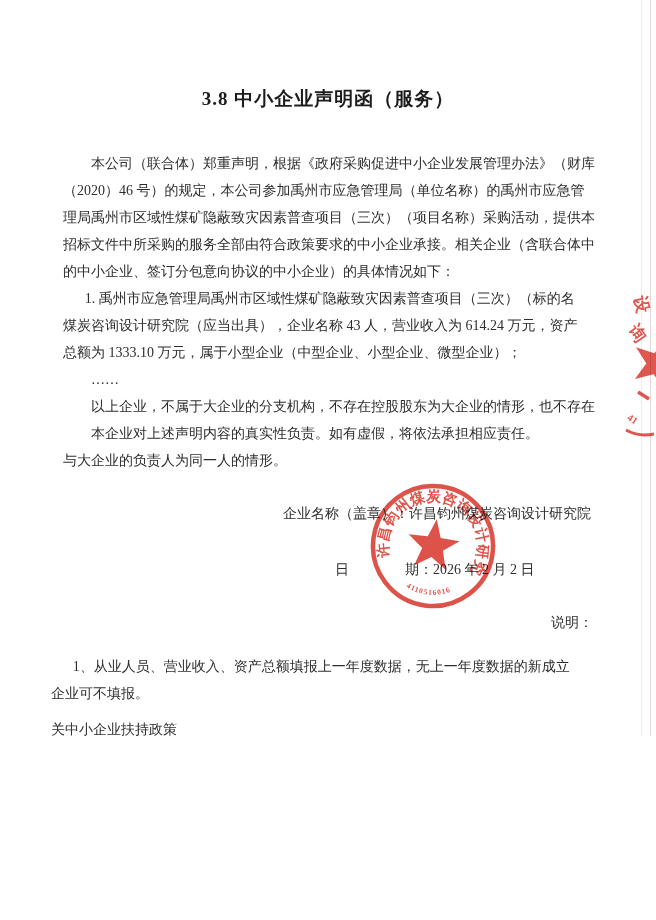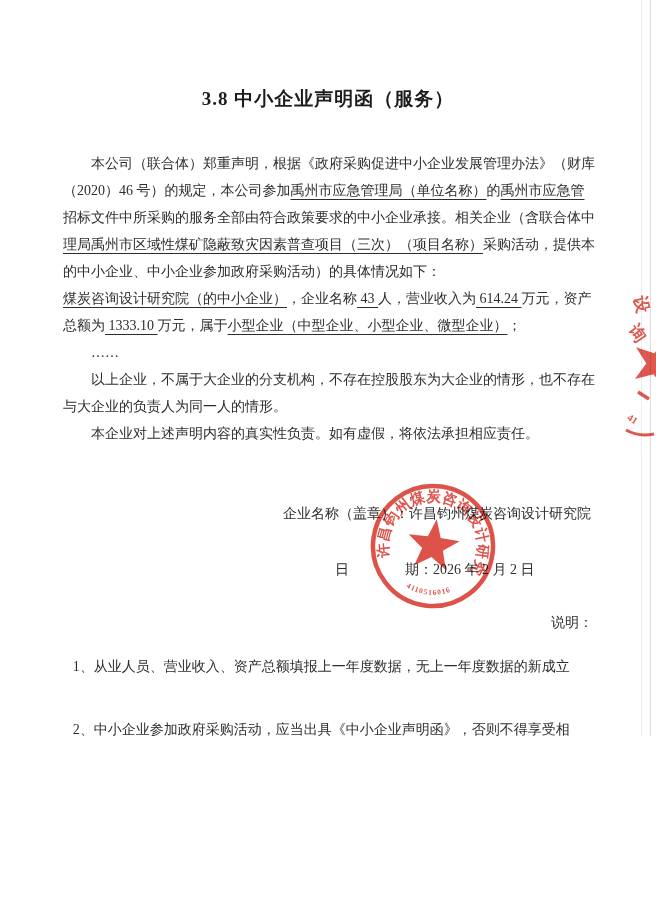--- a/index.html
+++ b/index.html
@@ -8,21 +8,21 @@
   .page{position:relative;width:656px;height:736px;background:#ffffff;overflow:hidden;}
   .edge-line{position:absolute;top:0;bottom:0;width:1px;}
   .edge-line.a{left:641px;background:#ededed;}
   .edge-line.b{left:650px;background:#e7d8d8;}
   .title{position:absolute;top:86px;left:63px;width:530px;margin:0;text-align:center;
          font-size:19px;font-weight:bold;letter-spacing:1px;color:#1c1c1c;}
   .body-block{position:absolute;top:150px;left:63px;width:532px;}
   .line{line-height:27px;font-size:14px;white-space:nowrap;}
   .indent{text-indent:2em;}
   .num{text-indent:1.55em;}
-  .u{text-decoration:underline;text-underline-offset:3.5px;text-decoration-thickness:1px;}
+  .u{text-underline-offset:3.5px;text-decoration-thickness:1px;}
   .sig{position:absolute;font-size:14px;line-height:20px;white-space:nowrap;text-align:center;}
   .sig.company{top:504px;left:283px;}
   .sig.date{top:560px;left:335px;}
   .notes-heading{position:absolute;top:614px;left:63px;font-size:14px;text-indent:2em;width:530px;text-align:right;}
   .note{position:absolute;left:51px;width:532px;}
   .note.n1{top:653px;}
   .note.n2{top:716px;}
   .pagenum{position:absolute;top:836px;left:63px;width:530px;text-align:right;
            font-size:11px;color:#222;}
   .stamp{position:absolute;left:353px;top:466px;mix-blend-mode:multiply;opacity:.88;}
@@ -35,29 +35,30 @@
 <div class="page">
 
   <div class="edge-line a"></div>
   <div class="edge-line b"></div>
 
   <h1 class="title">3.8 中小企业声明函（服务）</h1>
 
   <div class="body-block">
       <div class="line indent"><span>本公司（联合体）郑重声明，根据《政府采购促进中小企业发展管理办法》（财库</span></div>
       <div class="line"><span>（2020）46 号）的规定，本公司参加</span><span class="u">禹州市应急管理局（单位名称）</span><span>的</span><span class="u">禹州市应急管</span></div>
+      <div class="line"><span class="u">理局禹州市区域性煤矿隐蔽致灾因素普查项目（三次）（项目名称）</span><span>采购活动，提供本</span></div>
       <div class="line"><span>招标文件中所采购的服务全部由符合政策要求的中小企业承接。相关企业（含联合体中</span></div>
-      <div class="line"><span class="u">理局禹州市区域性煤矿隐蔽致灾因素普查项目（三次）（项目名称）</span><span>采购活动，提供本</span></div>
-      <div class="line"><span>的中小企业、中小企业参加政府采购活动）的具体情况如下：</span></div>
-      <div class="line"><span class="u">煤炭咨询设计研究院（的中小企业）</span><span>，企业名称</span><span class="u"> 43 </span><span>人，营业收入为</span><span class="u"> 614.24 </span><span>万元，资产</span></div>
+      <div class="line"><span>的中小企业、签订分包意向协议的中小企业）的具体情况如下：</span></div>
+      <div class="line num"><span>1. </span><span class="u">禹州市应急管理局禹州市区域性煤矿隐蔽致灾因素普查项目（三次）（标的名</span></div>
+      <div class="line"><span class="u">煤炭咨询设计研究院（应当出具）</span><span>，企业名称</span><span class="u"> 43 </span><span>人，营业收入为</span><span class="u"> 614.24 </span><span>万元，资产</span></div>
       <div class="line"><span>总额为</span><span class="u"> 1333.10 </span><span>万元，属于</span><span class="u">小型企业（中型企业、小型企业、微型企业）</span><span>；</span></div>
       <div class="line indent"><span>……</span></div>
       <div class="line indent"><span>以上企业，不属于大企业的分支机构，不存在控股股东为大企业的情形，也不存在</span></div>
+      <div class="line indent"><span>本企业对上述声明内容的真实性负责。如有虚假，将依法承担相应责任。</span></div>
       <div class="line"><span>与大企业的负责人为同一人的情形。</span></div>
-      <div class="line indent"><span>本企业对上述声明内容的真实性负责。如有虚假，将依法承担相应责任。</span></div>
     </div>
 
   <div class="sig company">企业名称（盖章）：许昌钧州煤炭咨询设计研究院</div>
   <div class="sig date">日　　　　期：2026 年 2 月 2 日</div>
 
   <svg class="stamp" width="160" height="160" viewBox="-80 -80 160 160">
     <g transform="rotate(8)" fill="#d93a30" stroke="none">
       <circle cx="0" cy="0" r="60" fill="none" stroke="#d93a30" stroke-width="4.5"></circle>
       <polygon points="0,-25 6.5,-6.9 25.7,-6.3 10.5,5.4 15.9,23.8 0,13 -15.9,23.8 -10.5,5.4 -25.7,-6.3 -6.5,-6.9" transform="translate(0,-2)"></polygon>
       <defs>
@@ -80,21 +81,21 @@
       <polygon points="0,-25 6.5,-6.9 25.7,-6.3 10.5,5.4 15.9,23.8 0,13 -15.9,23.8 -10.5,5.4 -25.7,-6.3 -6.5,-6.9" transform="translate(46,82) rotate(20)"></polygon>
       <path d="M 26 112 l 11 7" stroke="#d93a30" stroke-width="3.5" fill="none"></path>
       <text x="16" y="142" font-size="10" font-weight="bold" transform="rotate(32 20 138)">41</text>
       <path d="M 14 150 q 12 7 28 4" stroke="#d93a30" stroke-width="3" fill="none"></path>
     </g>
   </svg>
 
   <div class="notes-heading">说明：</div>
   <div class="note n1">
       <div class="line num"><span>1、从业人员、营业收入、资产总额填报上一年度数据，无上一年度数据的新成立</span></div>
+      <div class="line"><span>企业可不填报。</span></div>
     </div>
   <div class="note n2">
-      <div class="line num"><span>2、中小企业参加政府采购活动，应当出具《中小企业声明函》，否则不得享受相</span></div>
       <div class="line"><span>关中小企业扶持政策</span></div>
     </div>
 
   <div class="pagenum">14</div>
 
 </div>
 
 </body></html>

